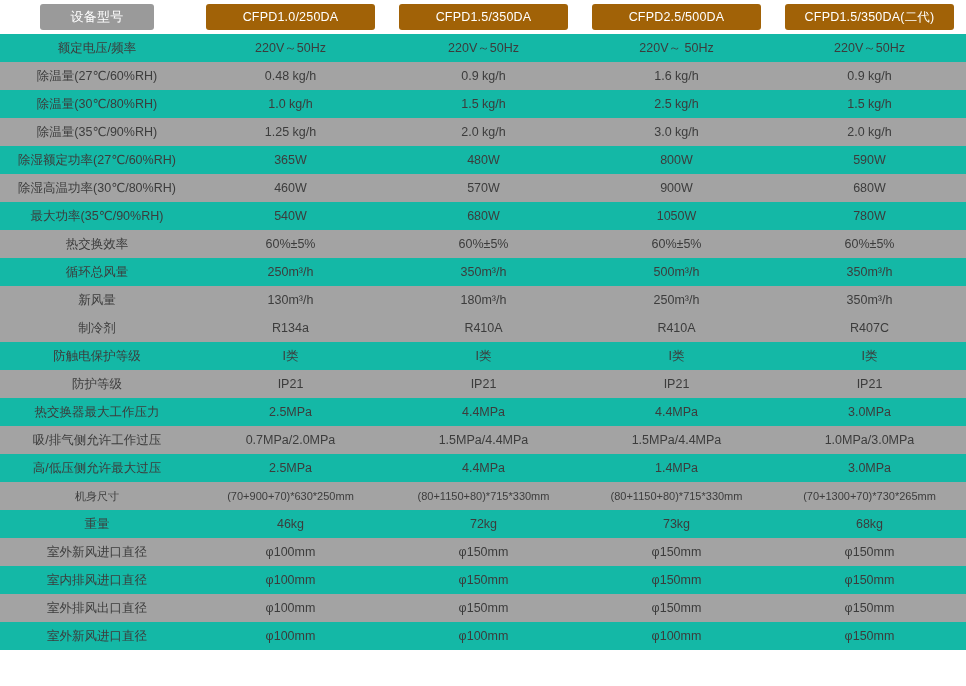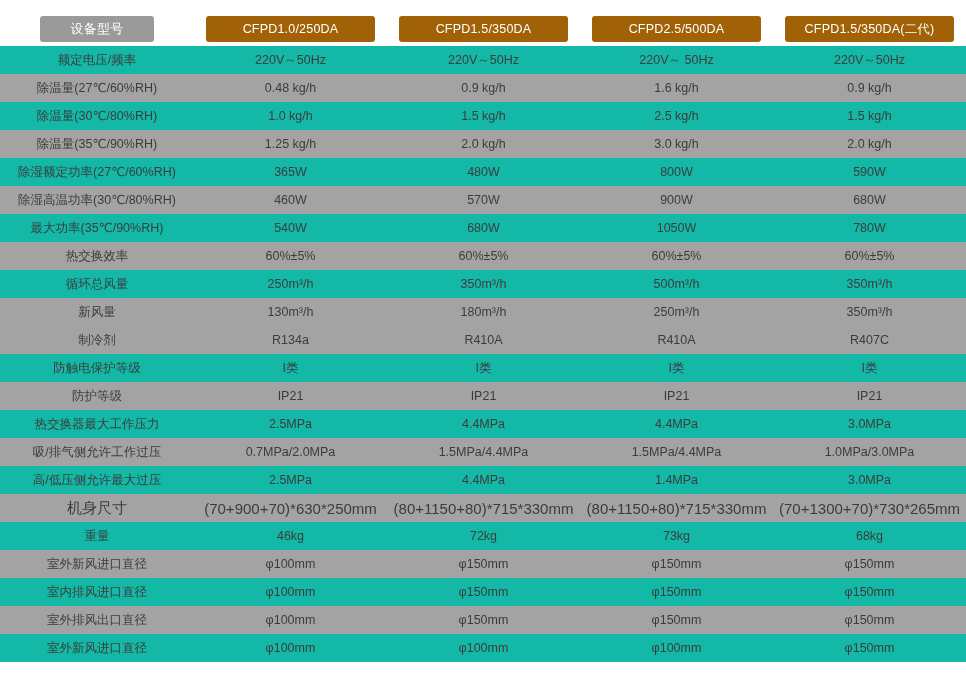--- a/index.html
+++ b/index.html
@@ -11,21 +11,20 @@
     width: 966px;
     height: 686px;
     font-family: "Liberation Sans", "DejaVu Sans", sans-serif;
     color: #333333;
     overflow: hidden;
   }
   table.spec-table {
     width: 966px;
     border-collapse: collapse;
     table-layout: fixed;
-    margin-top: 12px;
   }
   table.spec-table col.c0 { width: 194px; }
   table.spec-table col.c1,
   table.spec-table col.c2,
   table.spec-table col.c3,
   table.spec-table col.c4 { width: 193px; }
 
   thead th {
     padding: 0;
     height: 34px;
@@ -65,21 +64,21 @@
   tbody tr.alt td {
     background: #14b8a6;
   }
   tbody tr.plain td {
     background: #a3a3a3;
   }
   tbody td.label-cell {
     color: #3c3c3c;
   }
   tbody td.size-cell {
-    font-size: 15px;
+    font-size: 11px;
   }
 </style>
 </head>
 <body>
 
 <table class="spec-table">
   <colgroup>
     <col class="c0">
       <col class="c1">
       <col class="c2">

